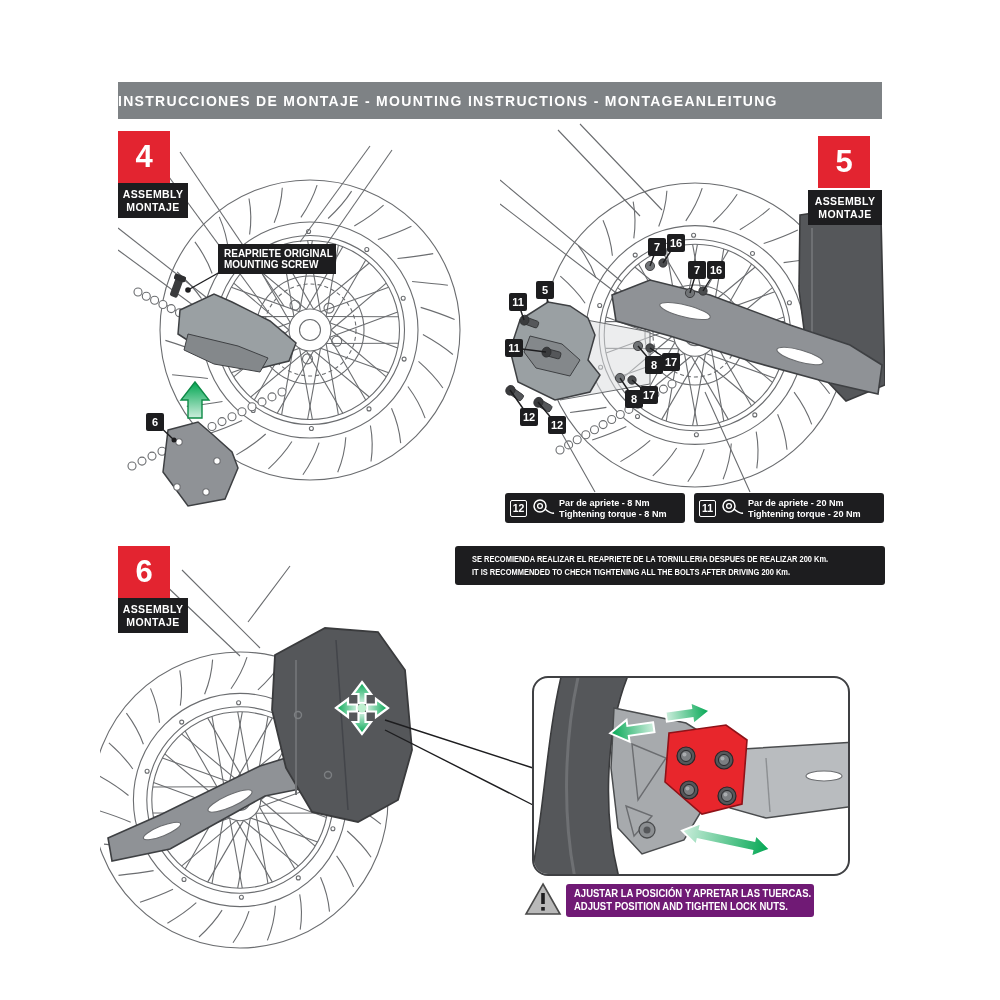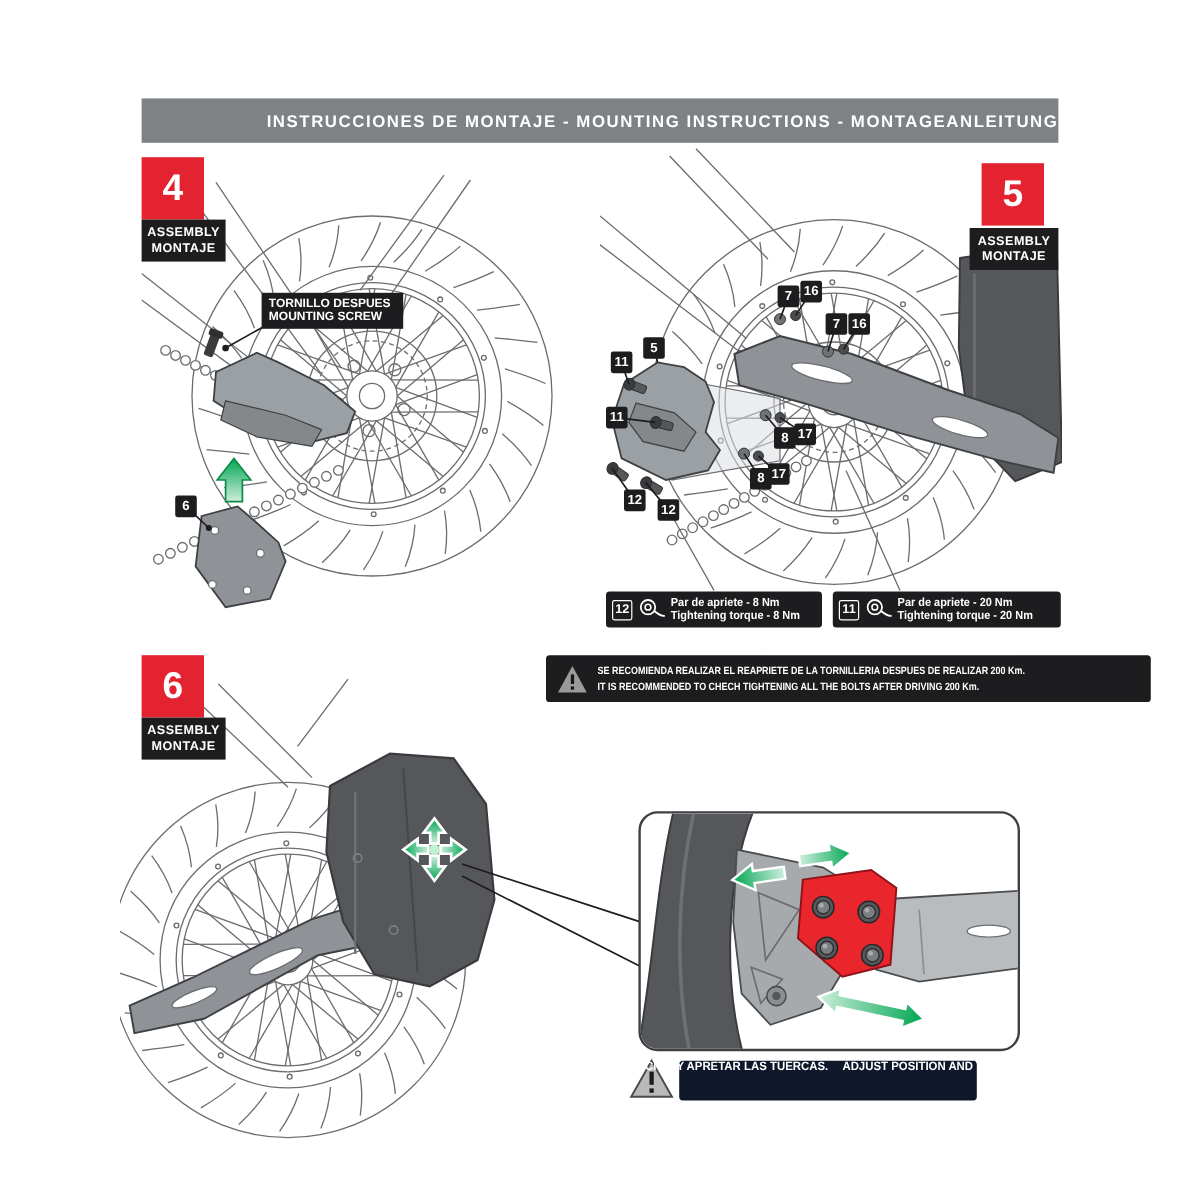--- a/index.html
+++ b/index.html
@@ -1,20 +1,20 @@
 <!DOCTYPE html>
 <html><head>
 <meta charset="utf-8">
 <style>
   html,body{margin:0;padding:0;background:#fff}
   body{width:1000px;height:1000px;position:relative;font-family:"Liberation Sans",sans-serif;overflow:hidden}
   .abs{position:absolute}
   
   .header-bar{left:118px;top:82px;width:764px;height:37px;background:#7e8285;color:#fff;
-    display:flex;align-items:center;justify-content:flex-end;font-weight:bold;font-size:14px;
+    display:flex;align-items:center;justify-content:flex-start;font-weight:bold;font-size:14px;
     letter-spacing:1.3px;white-space:nowrap}
   
   .redbadge{width:52px;height:52px;background:#e32430;color:#fff;display:flex;align-items:center;
     justify-content:center;font-weight:bold;font-size:31px;z-index:6}
   .asmbox{width:72px;height:35px;background:#1d1d1f;color:#fff;display:flex;flex-direction:column;
     align-items:center;justify-content:center;font-weight:bold;font-size:10.5px;letter-spacing:.4px;
     line-height:13px;z-index:6}
   
   .callout-box{left:218px;top:244px;width:118px;height:30px;background:#1d1d1f;color:#fff;
     font-weight:bold;font-size:10px;line-height:11.5px;padding:3px 6px;box-sizing:border-box;
@@ -23,27 +23,27 @@
   .numlabel{position:absolute;width:18px;height:18px;background:#1d1d1f;color:#fff;display:flex;
     align-items:center;justify-content:center;font-weight:bold;font-size:11px;border-radius:2px;z-index:5}
   
   .tq-box{height:30px;background:#1d1d1f;border-radius:3px;color:#fff;display:flex;align-items:center;
     gap:4px;padding:0 5px;box-sizing:border-box;z-index:5}
   .tq-ref{width:17px;height:17px;min-width:17px;border:1.5px solid #fff;border-radius:2px;display:flex;
     align-items:center;justify-content:center;font-size:10.5px;font-weight:bold;box-sizing:border-box}
   .tq-lines{display:flex;flex-direction:column;line-height:11px;font-size:9.8px;font-weight:bold;
     white-space:nowrap;transform:scaleX(.93);transform-origin:left center}
   
-  .warn-mid{left:455px;top:546px;width:504px;height:39px;background:#1d1d1f;border-radius:3px;color:#fff;
+  .warn-mid{left:455px;top:546px;width:430px;height:39px;background:#1d1d1f;border-radius:3px;color:#fff;
     display:flex;align-items:center;gap:8px;padding:0 0 0 9px;box-sizing:border-box;z-index:5}
   .warn-mid .wlines{display:flex;flex-direction:column;line-height:13px;font-size:8.8px;font-weight:bold;
     white-space:nowrap;transform:scaleX(.85);transform-origin:left center}
-  .warn-bottom-box{left:566px;top:884px;width:248px;height:33px;background:#0f172a;border-radius:3px;color:#fff;
-    display:flex;flex-direction:row;justify-content:center;line-height:12.5px;font-size:10px;font-weight:bold;
-    padding:0 8px;box-sizing:border-box;white-space:nowrap;z-index:5}
+  .warn-bottom-box{left:566px;top:884px;width:248px;height:33px;background:#701a75;border-radius:3px;color:#fff;
+    display:flex;flex-direction:column;justify-content:center;line-height:12.5px;font-size:10px;font-weight:bold;
+    padding:12px 8px;box-sizing:border-box;white-space:nowrap;z-index:5}
   .warn-bottom-box span{transform:scaleX(.95);transform-origin:left center;display:block}
   
   .inset{left:532px;top:676px;width:318px;height:200px;border:2.5px solid #3f4043;border-radius:16px;
     background:#fff;box-sizing:border-box;overflow:hidden;z-index:4}
   svg{display:block}
   .ln{fill:none;stroke:#6b6d70;stroke-width:1.1}
   .lnf{fill:#fff;stroke:#6b6d70;stroke-width:1.1}
   .ldr{fill:none;stroke:#1d1d1f;stroke-width:1.4}
 </style>
 </head>
@@ -201,21 +201,21 @@
       <polygon points="50,310 80,302 94,314 114,332 120,348 107,379 70,386 45,352" fill="#8f9296" stroke="#3e4043" stroke-width="1.5"></polygon>
  <circle cx="61" cy="322" r="3.2" class="lnf"></circle>
       <circle cx="99" cy="341" r="3.2" class="lnf"></circle>
  <circle cx="59" cy="367" r="3.2" class="lnf"></circle>
       <circle cx="88" cy="372" r="3.2" class="lnf"></circle>
       <path d="M37,302 L56,320" class="ldr"></path>
       <circle cx="56" cy="320" r="2.5" fill="#1d1d1f"></circle>
     </svg>
 </div>
 <div class="abs callout-box">
-  <span>TORNILLO DESPUES</span>
+  <span>REAPRIETE ORIGINAL</span>
   <span>MOUNTING SCREW</span>
 </div>
 
 <div class="abs redbadge" style="left:818px;top:136px">
   <span>5</span>
 </div>
 <div class="abs asmbox" style="left:808px;top:190px;width:74px">
   <span>ASSEMBLY</span>
   <span>MONTAJE</span>
 </div>

